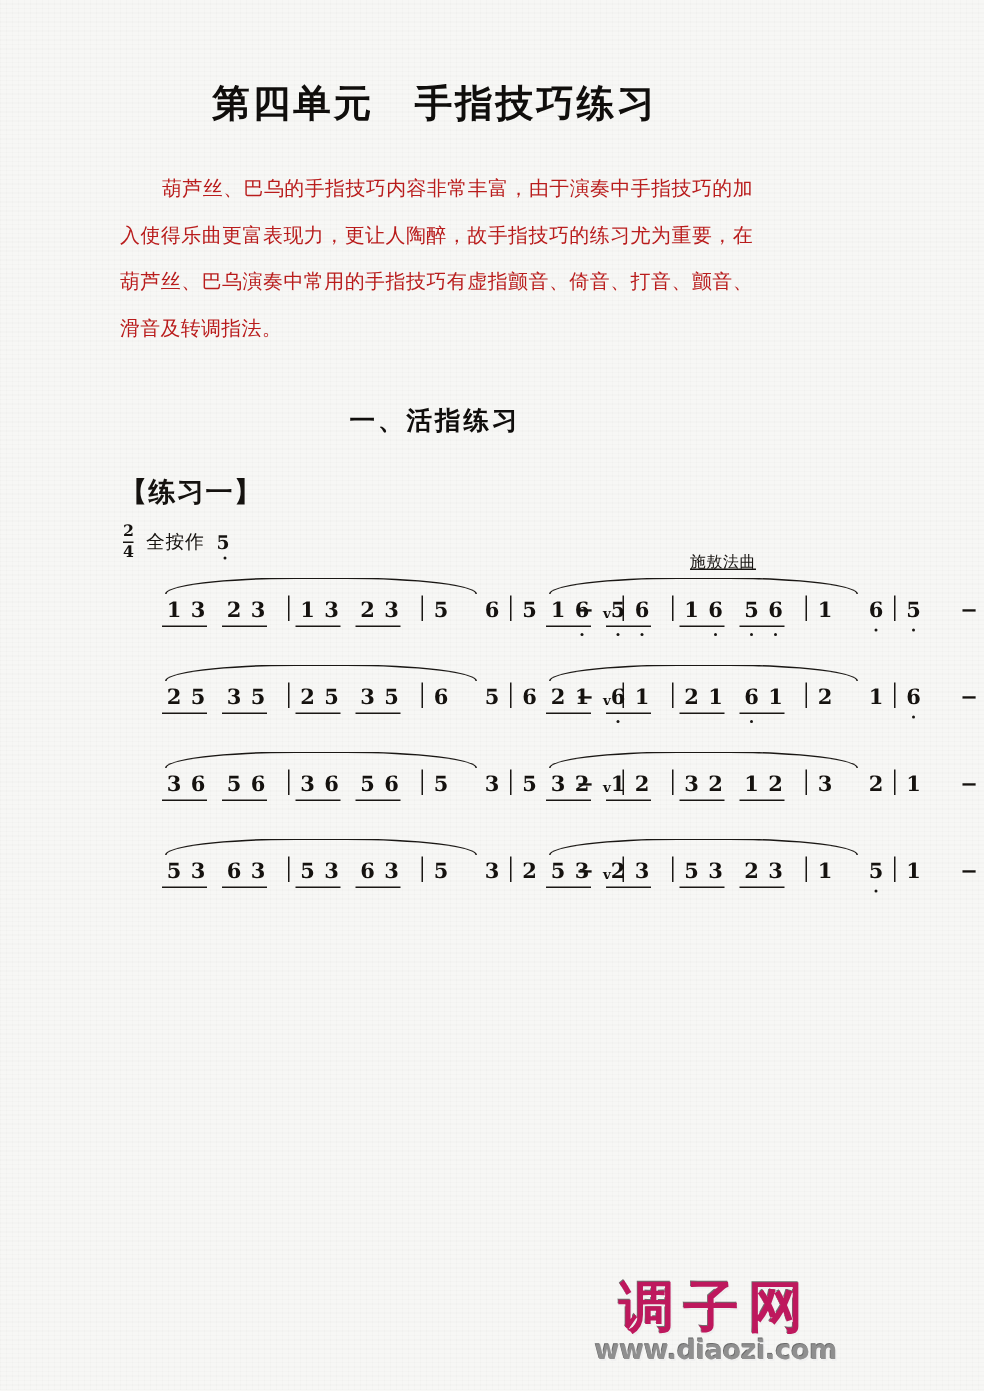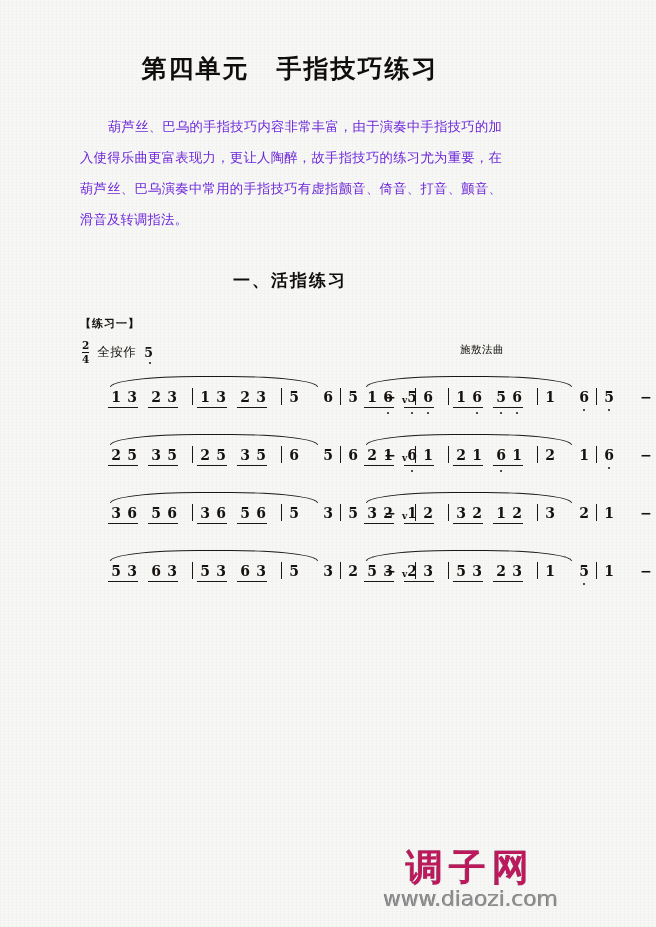--- a/index.html
+++ b/index.html
@@ -51,41 +51,41 @@
     padding-top: 26px;
   }
   .para {
     font-family: "DejaVu Serif", "Liberation Serif", serif;
     font-size: 13.3px;
     line-height: 31px;
     text-align: justify;
     text-align-last: left;
     text-indent: 28px;
     margin: 0 0 8px 0;
-    color: #6d28d9;
+    color: #b91c1c;
     letter-spacing: 0.2px;
   }
 
   
   .section-heading {
     text-align: center;
     font-family: "DejaVu Serif", "Liberation Serif", serif;
     font-weight: bold;
     font-size: 17px;
     letter-spacing: 2px;
     margin: 34px 0 12px 0;
     color: #100e0c;
   }
 
   
   .exercise-label {
     margin: 24px 0 4px 80px;
     font-family: "DejaVu Serif", "Liberation Serif", serif;
     font-weight: bold;
-    font-size: 11px;
+    font-size: 18px;
     letter-spacing: 1px;
   }
   .score-header {
     position: relative;
     margin: 9px 0 0 0;
     height: 24px;
   }
   .key-group {
     position: absolute;
     left: 82px;
@@ -125,24 +125,25 @@
     left: 50%;
     bottom: -4px;
     width: 2px; height: 2px;
     margin-left: -1px;
     border-radius: 50%;
     background: #15120f;
   }
   .composer {
     position: absolute;
     right: 76px;
-    top: 3px;
+    top: 19px;
     font-family: "DejaVu Serif", "Liberation Serif", serif;
     font-size: 10.5px;
     letter-spacing: 0.5px;
+    text-decoration: underline;
   }
 
   
   .score {
     margin-top: 10px;
   }
   .score-line {
     position: relative;
     height: 58px;
     margin: 0 0 0 0;
@@ -260,22 +261,22 @@
     font-family: "DejaVu Sans", sans-serif;
     font-weight: bold;
     font-size: 37px;
     letter-spacing: 6px;
     color: #be185d;
     text-shadow: 1px 1px 0 #efefef, -0.5px -0.5px 0 #6f6f6f;
     line-height: 1.05;
   }
   .wm-url {
     font-family: "DejaVu Sans", sans-serif;
-    font-weight: normal;
-    font-size: 22px;
+    font-weight: bold;
+    font-size: 18px;
     letter-spacing: -0.2px;
     color: #8f8f8f;
     text-shadow: 1px 1px 0 #f0f0f0, -0.5px -0.5px 0 #6a6a6a;
     margin-top: -2px;
   }
 </style>
 </head>
 <body>
 
 <div class="paper-grain"></div>

